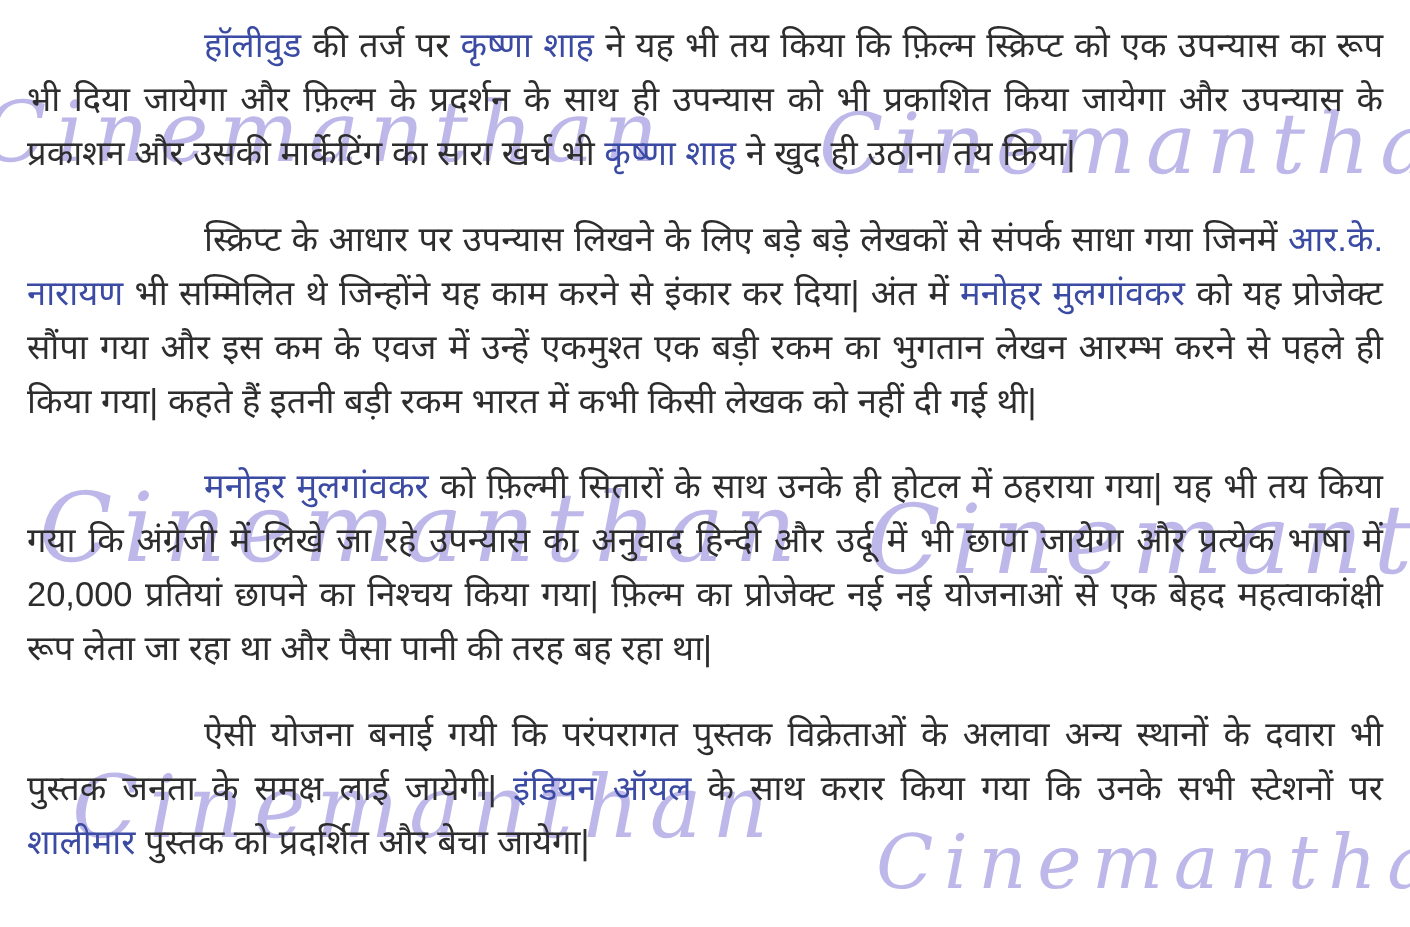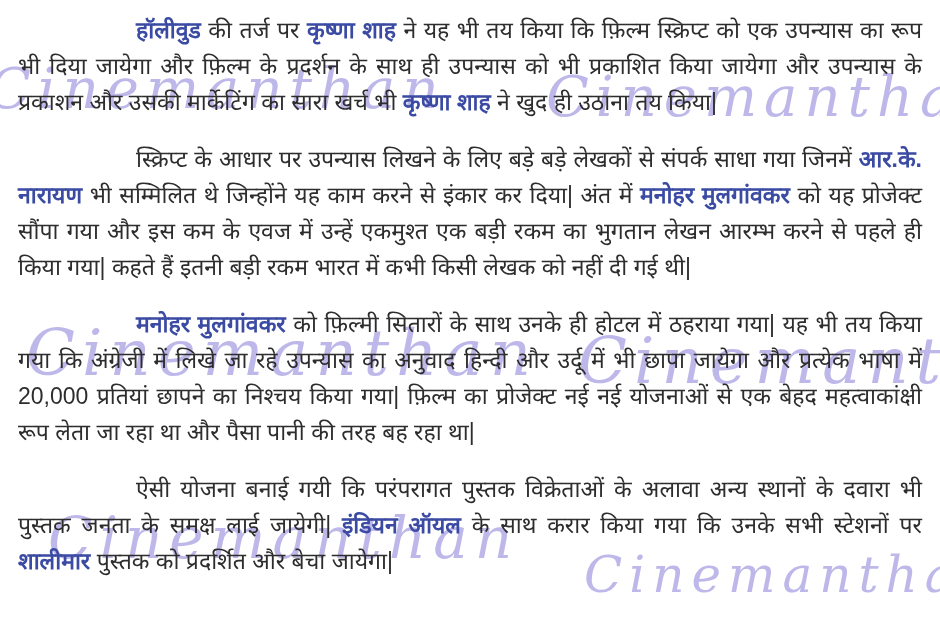--- a/index.html
+++ b/index.html
@@ -46,21 +46,21 @@
     margin:0 0 21px 0;
     font-size:23px;
     line-height:36px;
     text-align:justify;
     text-align-last:left;
     text-indent:118px;
     color:var(--text);
   }
   .article p span.hl{
     color:var(--accent);
-    font-weight:bold;
+    font-weight:normal;
   }
 </style>
 </head>
 <body>
 
 <div class="watermark-layer">
   <span class="wm wm1">Cinemanthan</span>
   <span class="wm wm2">Cinemanthan</span>
   <span class="wm wm3">Cinemanthan</span>
   <span class="wm wm4">Cinemanthan</span>

